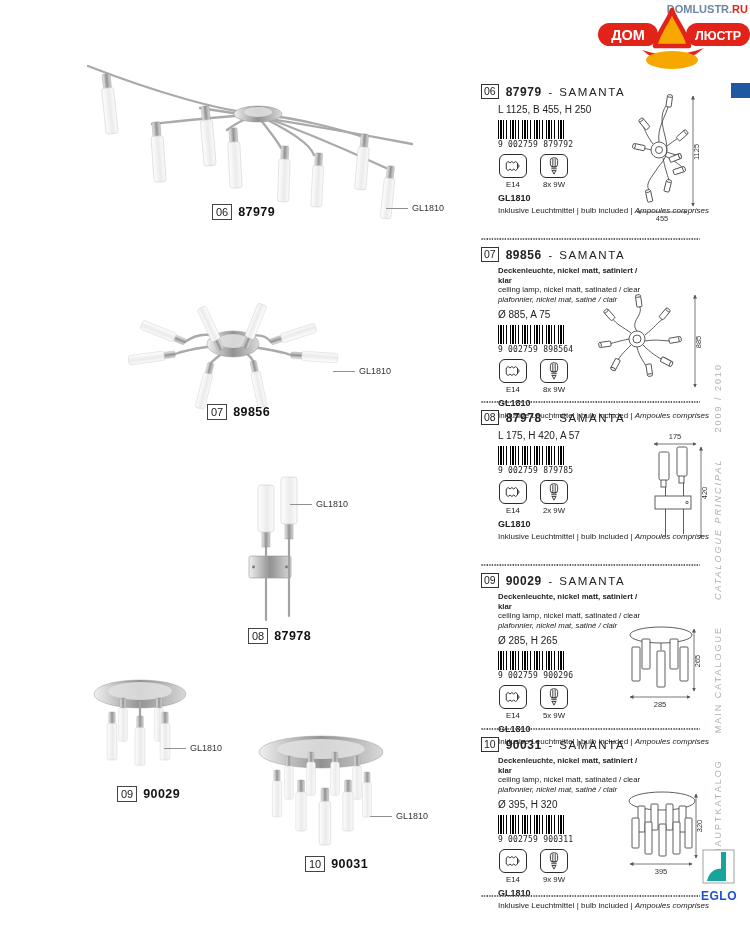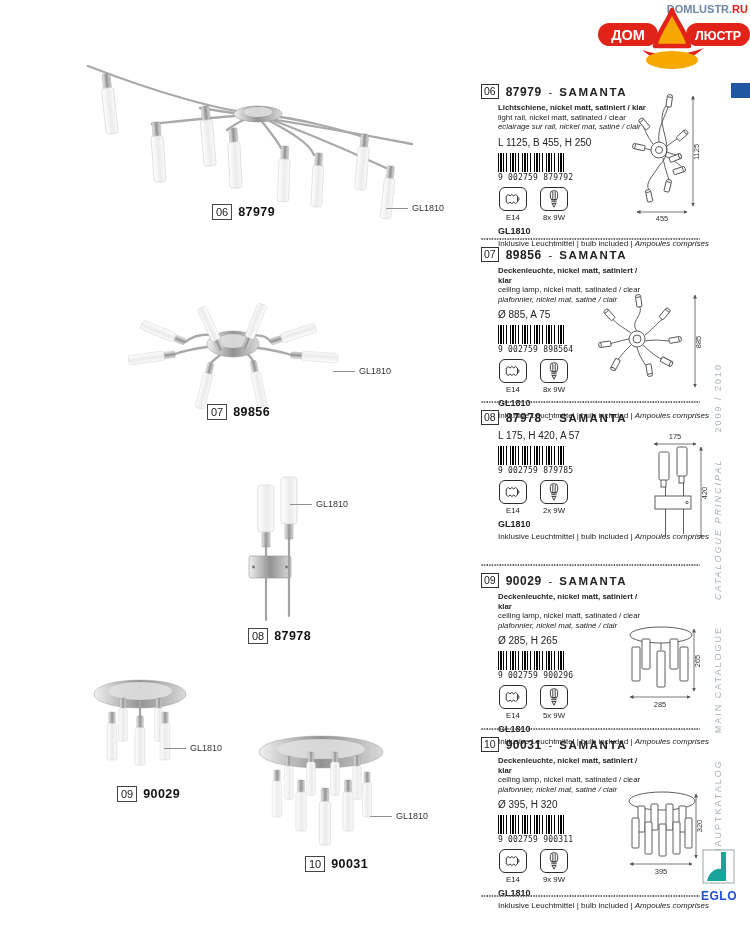--- a/index.html
+++ b/index.html
@@ -24,21 +24,21 @@
 
   
   .block{position:absolute;left:481px;width:224px;}
   .block::after{content:"";position:absolute;left:0;width:219px;bottom:0;height:2px;
      background-image:radial-gradient(circle at 1px 1px,#555 .6px,transparent .9px);
      background-size:2.6px 2px;background-repeat:repeat-x;}
   .b-head{display:flex;align-items:center;gap:7px;height:15px;}
   .b-idx{border:1px solid #333;font-size:10.5px;line-height:13px;padding:0 2px;}
   .b-art{font-size:12px;font-weight:bold;letter-spacing:.5px;}
   .b-dash{font-size:11px;}
-  .b-name{font-size:11.5px;font-weight:bold;letter-spacing:1.6px;}
+  .b-name{font-size:11.5px;font-weight:normal;letter-spacing:1.6px;}
   .b-body{margin-left:17px;}
   .b-desc{margin-top:4px;font-size:7.8px;line-height:9.6px;width:150px;}
   .d-de{font-weight:bold;}
   .d-fr{font-style:italic;}
   .b-dims{margin-top:5px;font-size:10px;}
   .b-barcode{margin-top:5px;width:70px;}
   .bars{height:19px;width:66px;
      background:repeating-linear-gradient(90deg,#000 0 1px,#fff 1px 2px,#000 2px 4px,#fff 4px 5px,#000 5px 6px,#fff 6px 8.5px,#000 8.5px 9.5px,#fff 9.5px 12px);}
   .b-num{font-family:"DejaVu Sans Mono",monospace;font-size:8px;letter-spacing:.2px;margin-top:1px;white-space:nowrap;}
   .b-icons{display:flex;gap:11px;margin-top:5px;}
@@ -250,25 +250,20 @@
   </div>
 
   <section class="block" style="top:84px;height:156px">
     <div class="b-head">
       <span class="b-idx">06</span>
       <span class="b-art">87979</span>
       <span class="b-dash">-</span>
       <span class="b-name">SAMANTA</span>
     </div>
     <div class="b-body">
-      <div class="b-desc">
-        <div class="d-de">Lichtschiene, nickel matt, satiniert / klar</div>
-        <div class="d-en">light rail, nickel matt, satinated / clear</div>
-        <div class="d-fr">eclairage sur rail, nickel mat, satiné / clair</div>
-      </div>
       <div class="b-dims">L 1125, B 455, H 250</div>
       <div class="b-barcode">
         <div class="bars"></div>
         <div class="b-num">9 002759 879792</div>
       </div>
       <div class="b-icons">
         <div class="icon-cell">
           <div class="icon-box">
               <svg width="24" height="18" viewBox="0 0 24 24">
                 <use href="#e14icon"></use>

